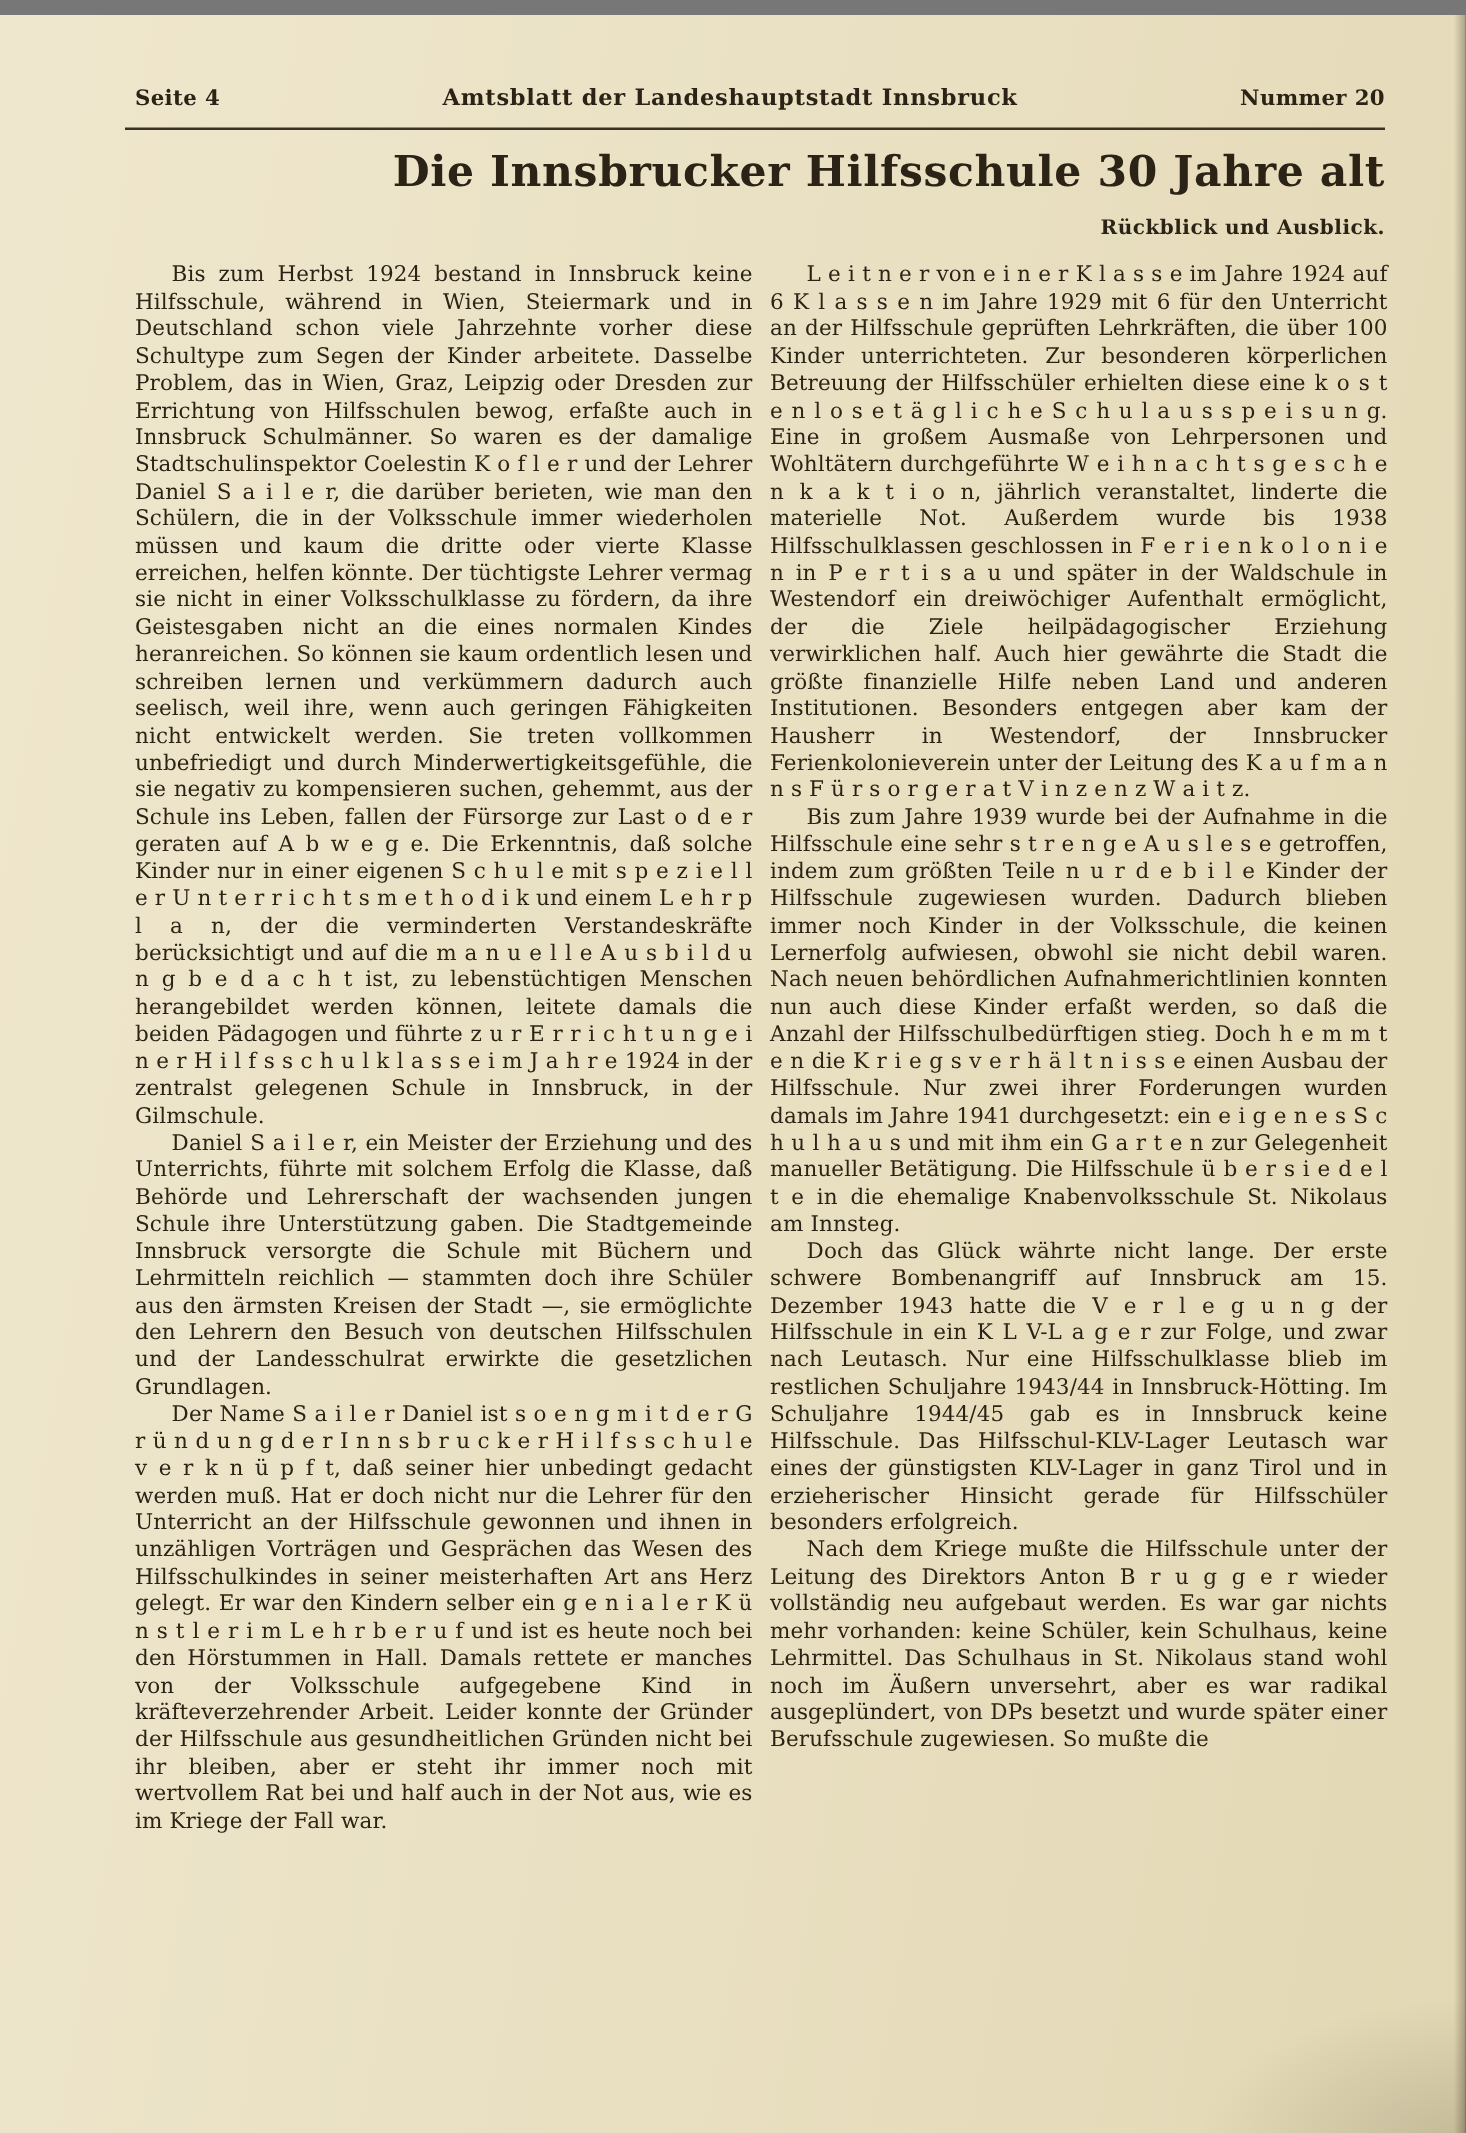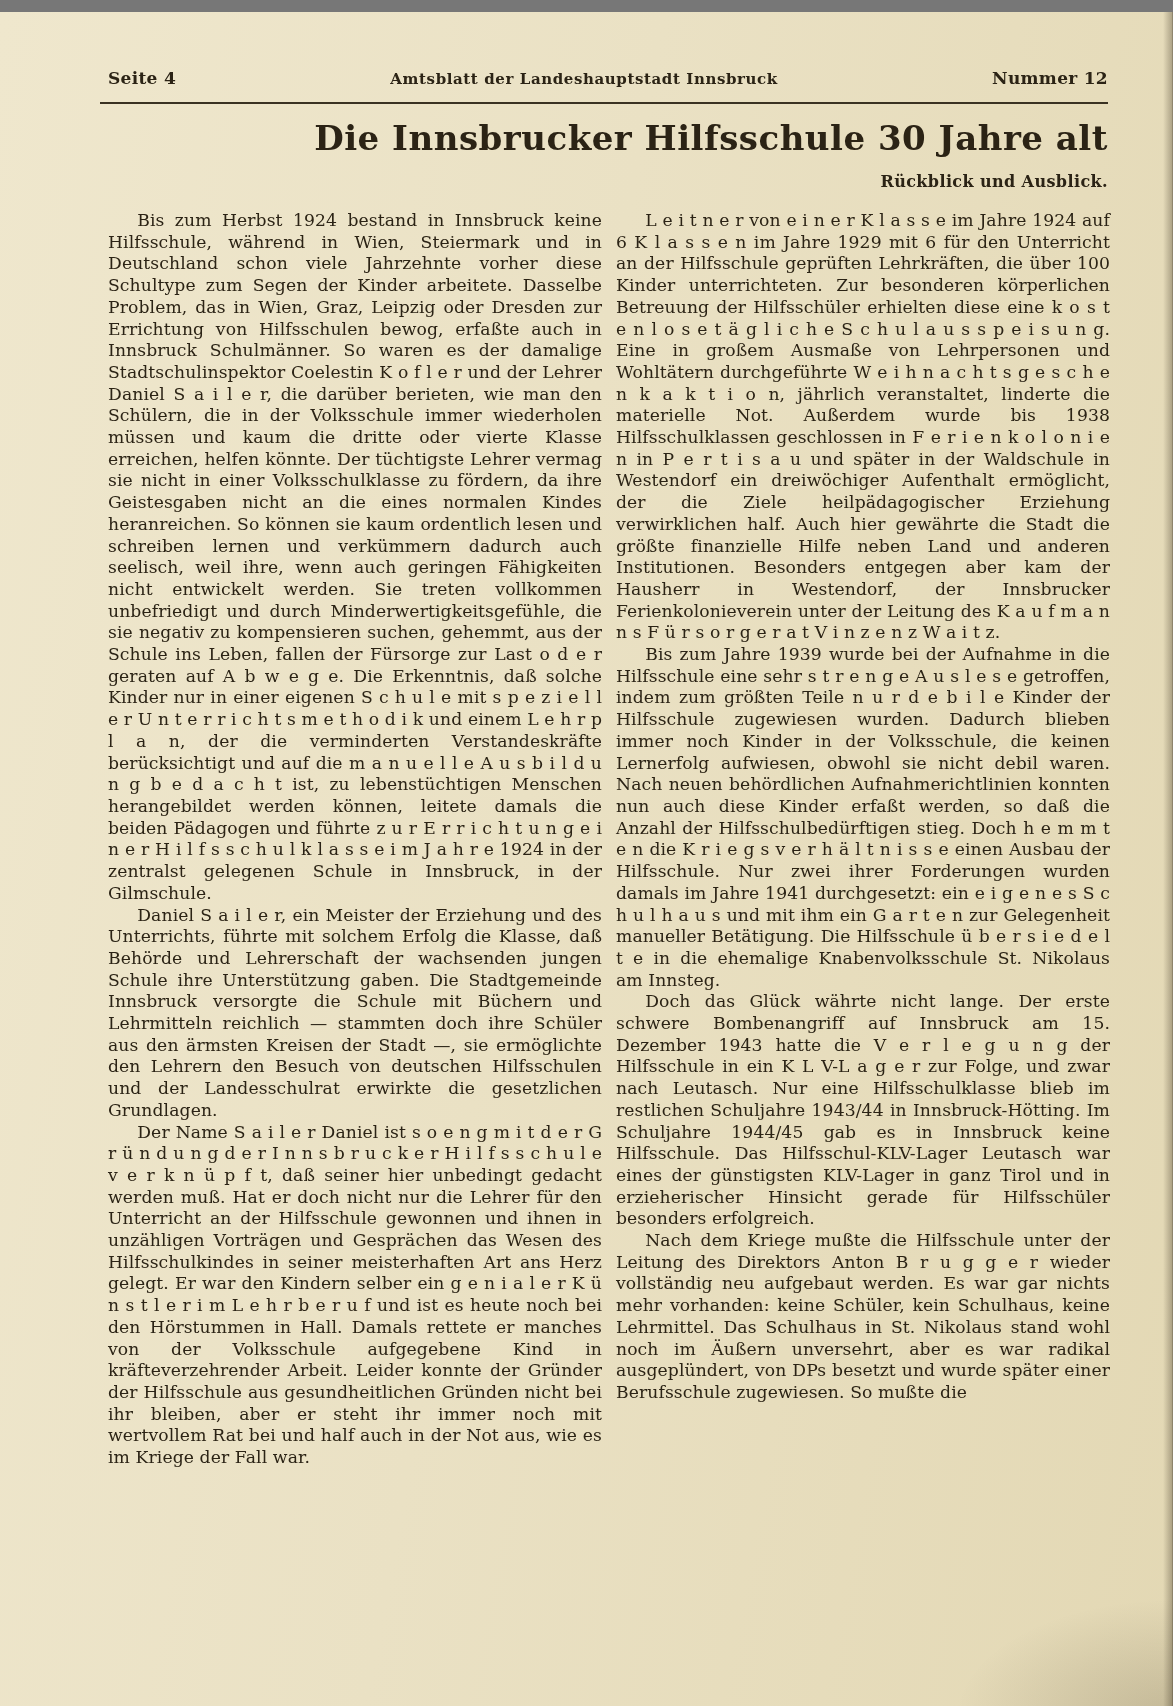--- a/index.html
+++ b/index.html
@@ -29,21 +29,21 @@
     content:"";
     position:absolute;bottom:0;right:0;width:220px;height:120px;
     background:radial-gradient(ellipse at bottom right,rgba(50,38,18,.18),rgba(0,0,0,0) 70%);
     pointer-events:none;
   }
   .masthead{
     position:absolute;top:56px;left:108px;width:1000px;
     display:flex;justify-content:space-between;align-items:baseline;
     font-size:17px;font-weight:bold;letter-spacing:.3px;
   }
-  .masthead .center{font-size:15px;letter-spacing:.6px;}
+  .masthead .center{font-size:18px;letter-spacing:.6px;}
   .head-rule{
     position:absolute;top:90px;left:100px;width:1008px;height:0;
     border-top:2px solid var(--rule);
   }
   .article-title{
     position:absolute;top:106px;left:108px;width:1000px;
     text-align:right;font-size:34px;font-weight:bold;letter-spacing:.5px;
   }
   .article-subtitle{
     position:absolute;top:160px;left:108px;width:1000px;
@@ -65,21 +65,21 @@
   }
 </style>
 </head>
 <body>
 
 <div class="page">
 
   <div class="masthead">
     <span>Seite 4</span>
     <span class="center">Amtsblatt der Landeshauptstadt Innsbruck</span>
-    <span>Nummer 12</span>
+    <span>Nummer 20</span>
   </div>
 
   <div class="head-rule"></div>
 
   <div class="article-title">Die Innsbrucker Hilfsschule 30 Jahre alt</div>
   <div class="article-subtitle">Rückblick und Ausblick.</div>
 
   <div class="columns">
     <div class="col">
         <p>Bis zum Herbst 1924 bestand in Innsbruck keine Hilfsschule, während in Wien, Steiermark und in Deutschland schon viele Jahrzehnte vorher diese Schultype zum Segen der Kinder arbeitete. Dasselbe Problem, das in Wien, Graz, Leipzig oder Dresden zur Errichtung von Hilfsschulen bewog, erfaßte auch in Innsbruck Schulmänner. So waren es der damalige Stadtschulinspektor Coelestin K o f l e r und der Lehrer Daniel S a i l e r, die darüber berieten, wie man den Schülern, die in der Volksschule immer wiederholen müssen und kaum die dritte oder vierte Klasse erreichen, helfen könnte. Der tüchtigste Lehrer vermag sie nicht in einer Volksschulklasse zu fördern, da ihre Geistesgaben nicht an die eines normalen Kindes heranreichen. So können sie kaum ordentlich lesen und schreiben lernen und verkümmern dadurch auch seelisch, weil ihre, wenn auch geringen Fähigkeiten nicht entwickelt werden. Sie treten vollkommen unbefriedigt und durch Minderwertigkeitsgefühle, die sie negativ zu kompensieren suchen, gehemmt, aus der Schule ins Leben, fallen der Fürsorge zur Last o d e r geraten auf A b w e g e. Die Erkenntnis, daß solche Kinder nur in einer eigenen S c h u l e mit s p e z i e l l e r  U n t e r r i c h t s m e t h o d i k und einem L e h r p l a n, der die verminderten Verstandeskräfte berücksichtigt und auf die m a n u e l l e  A u s b i l d u n g  b e d a c h t  ist, zu lebenstüchtigen Menschen herangebildet werden können, leitete damals die beiden Pädagogen und führte z u r  E r r i c h t u n g  e i n e r  H i l f s s c h u l k l a s s e  i m  J a h r e  1924 in der zentralst gelegenen Schule in Innsbruck, in der Gilmschule.</p>

